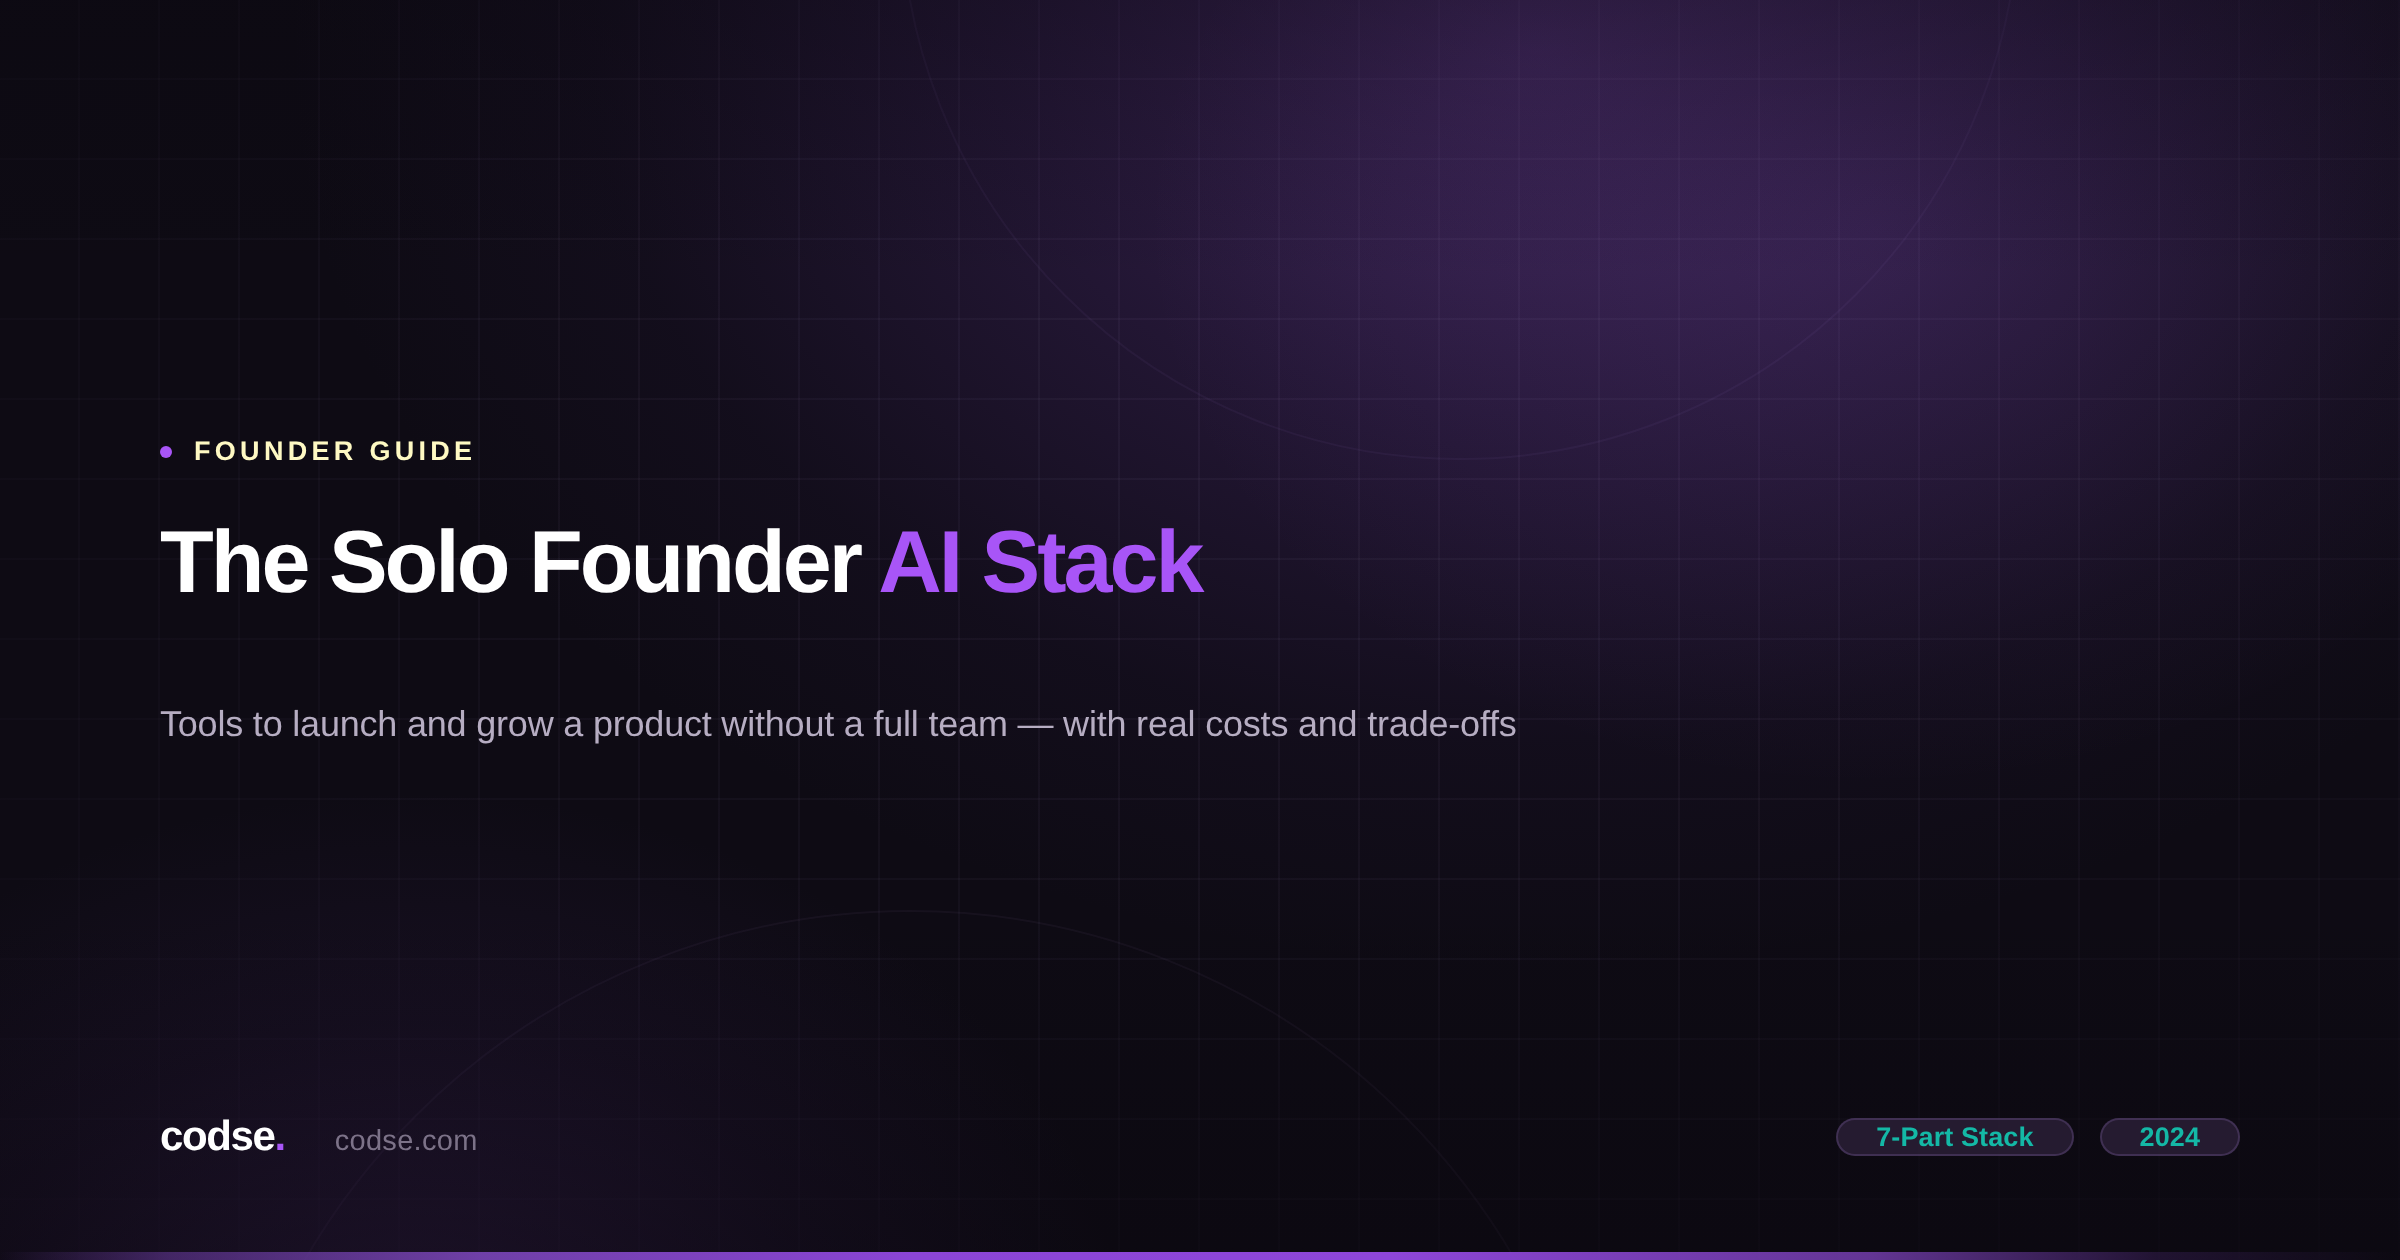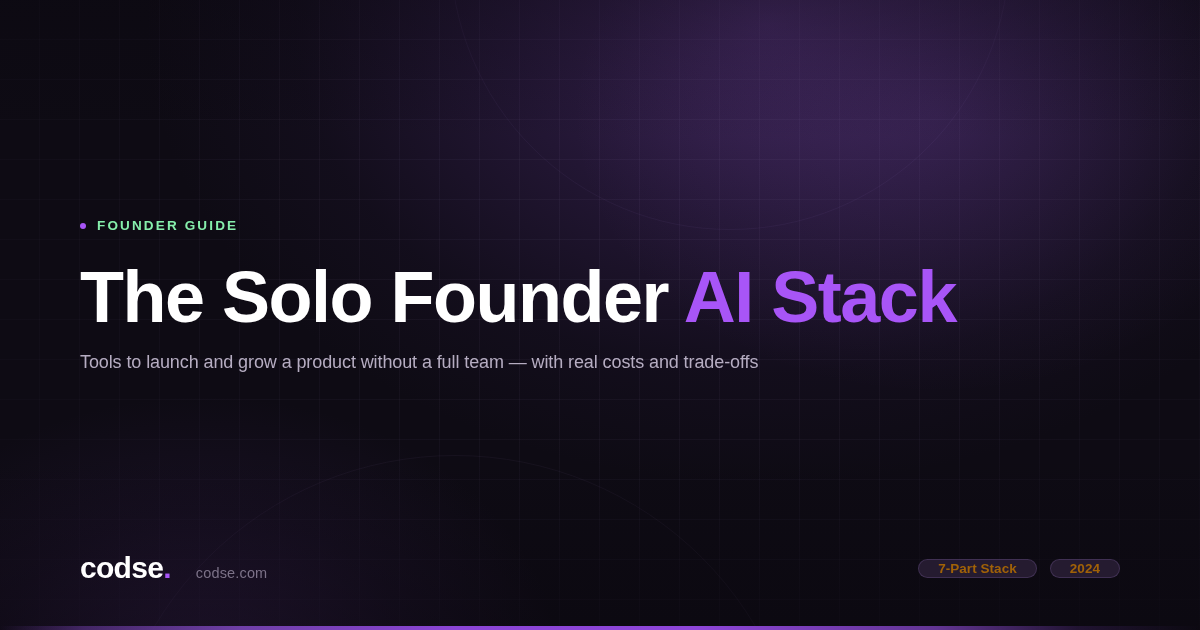--- a/index.html
+++ b/index.html
@@ -104,30 +104,30 @@
     width:6px; height:6px;
     border-radius:50%;
     background:#a855f7;
     flex:none;
   }
 
   .eyebrow-text {
     font-size:13.5px;
     font-weight:bold;
     letter-spacing:2.15px;
-    color:#86efac;
+    color:#fef9c3;
     line-height:1;
     white-space:nowrap;
   }
 
   
   .headline {
     position:absolute;
     left:80px; top:259px;
-    font-size:72px;
+    font-size:44px;
     font-weight:bold;
     line-height:1.06;
     letter-spacing:-1.5px;
     color:#ffffff;
     white-space:nowrap;
   }
 
   .headline-accent { color:#a855f7; }
 
   
@@ -153,21 +153,21 @@
     justify-content:space-between;
   }
 
   .brand {
     display:flex;
     align-items:baseline;
     gap:25px;
   }
 
   .brand-logo {
-    font-size:30px;
+    font-size:21px;
     font-weight:bold;
     letter-spacing:-0.7px;
     color:#ffffff;
     line-height:1;
   }
 
   .brand-logo-dot { color:#a855f7; }
 
   .brand-url {
     font-size:14.5px;
@@ -188,21 +188,21 @@
     padding:0 19px;
     display:flex;
     align-items:center;
     justify-content:center;
     border-radius:17px;
     background:rgba(47,34,60,0.72);
     border:1px solid rgba(132,100,172,0.28);
     font-size:13.5px;
     font-weight:bold;
     letter-spacing:0.05px;
-    color:#a16207;
+    color:#14b8a6;
     white-space:nowrap;
   }
 
   
   .accent-bar {
     position:absolute;
     left:0; bottom:0;
     width:1200px; height:4px;
     z-index:6;
     background:linear-gradient(to right,

